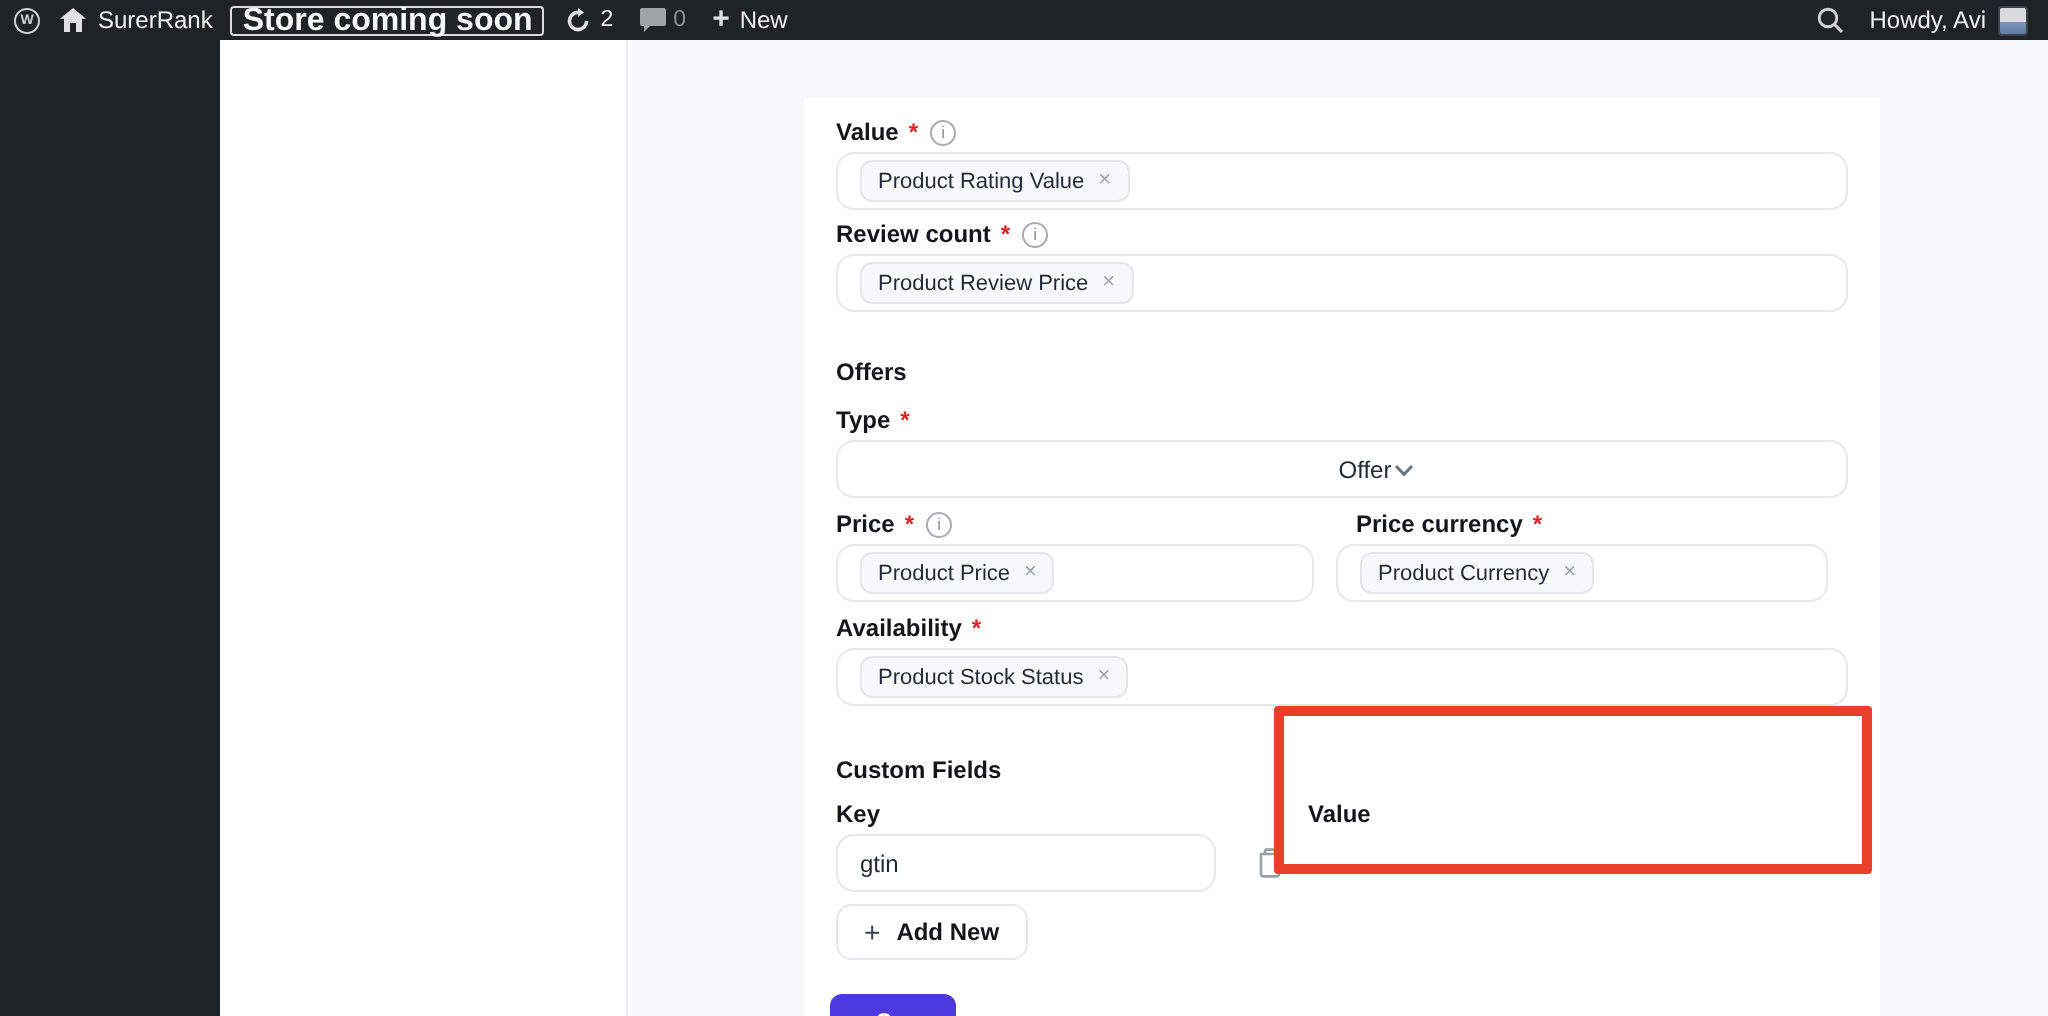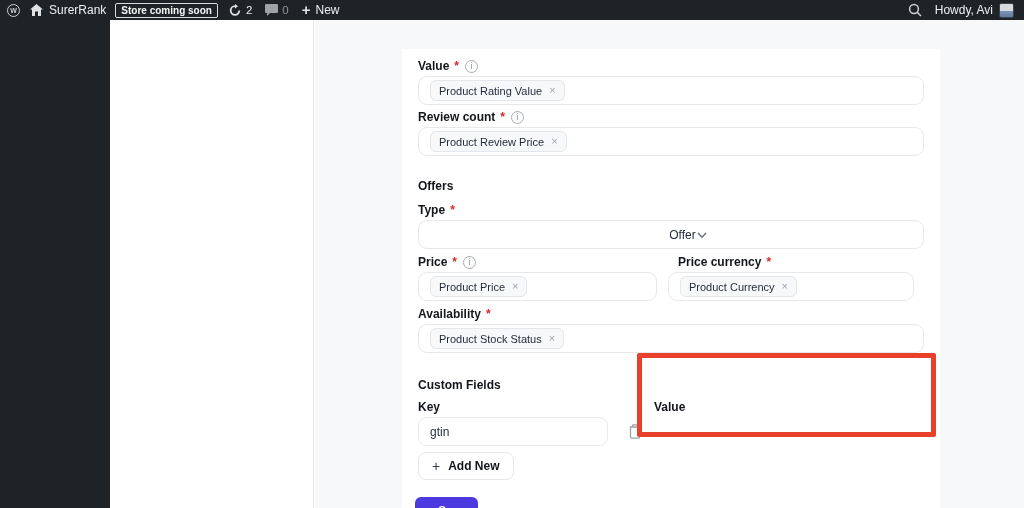--- a/index.html
+++ b/index.html
@@ -9,21 +9,21 @@
   
   .adminbar { position:absolute; top:0; left:0; width:1024px; height:20px;
     background:#1d2327; color:#f0f0f1; display:flex; align-items:center;
     padding:0 10px 0 7px; font-size:12px; z-index:20; }
   .ab-item { display:inline-flex; align-items:center; height:20px; cursor:pointer; }
   .ab-gap { margin-left:10px; }
   .wp-logo-circle { width:13px; height:13px; border:1.4px solid #ced1d4; border-radius:50%;
     display:inline-flex; align-items:center; justify-content:center; font-size:7px;
     font-weight:bold; color:#ced1d4; }
   .badge-coming-soon { border:1.4px solid #d9dbdd; border-radius:2px; padding:0px 5px;
-    font-size:10px; font-weight:bold; line-height:13px; margin-left:9px; color:#f6f7f7; }
+    font-size:16px; font-weight:bold; line-height:13px; margin-left:9px; color:#f6f7f7; }
   .ab-count { margin-left:4px; font-size:11.5px; }
   .ab-count.dim { color:#8c9196; }
   .ab-plus { font-size:15px; font-weight:bold; color:#dfe1e3; line-height:14px; }
   .ab-spacer { flex:1; }
   .avatar { width:15px; height:15px; border-radius:2px; margin-left:6px;
     background:linear-gradient(180deg,#d9dcdf 0%,#d9dcdf 52%,#7e96b6 52%,#5d7aa0 100%);
     border:1px solid #3c434a; }
   svg.ab-ic { display:block; }
 
   

